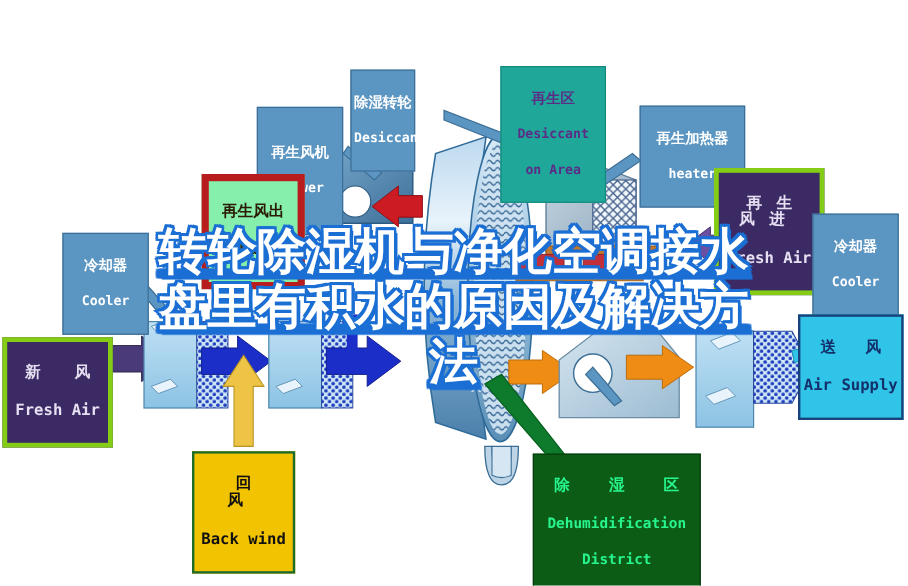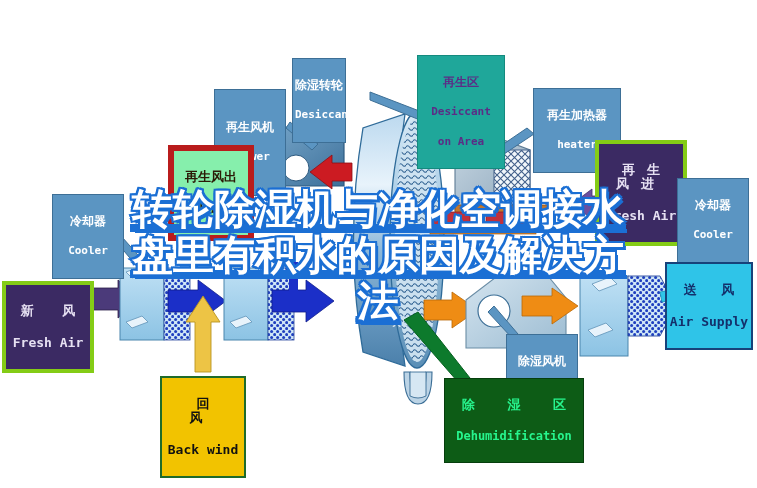--- a/index.html
+++ b/index.html
@@ -339,33 +339,30 @@
   <div class="label lbl-purple" id="lbl-fresh-air">
     <span class="cn">新 风</span>
     <span class="en">Fresh Air</span>
   </div>
 
   <div class="label lbl-cyan" id="lbl-air-supply">
     <span class="cn">送 风</span>
     <span class="en">Air Supply</span>
   </div>
 
-  <div class="label lbl-blue" id="lbl-dehum-blower">
-    <span class="cn">除湿风机</span>
-    <span class="en">Blower</span>
-  </div>
 
   <div class="label lbl-yellow" id="lbl-back-wind">
     <span class="cn">回 风</span>
     <span class="en">Back wind</span>
   </div>
 
   <div class="label lbl-green" id="lbl-dehum-dist">
     <span class="cn">除 湿 区</span>
     <span class="en">Dehumidification</span>
+    <span class="en">District</span>
   </div>
 
   <div id="title-overlay">
     <span class="t-line">转轮除湿机与净化空调接水</span>
     <span class="t-line">盘里有积水的原因及解决方</span>
     <span class="t-line">法</span>
   </div>
 
 </div>
 

